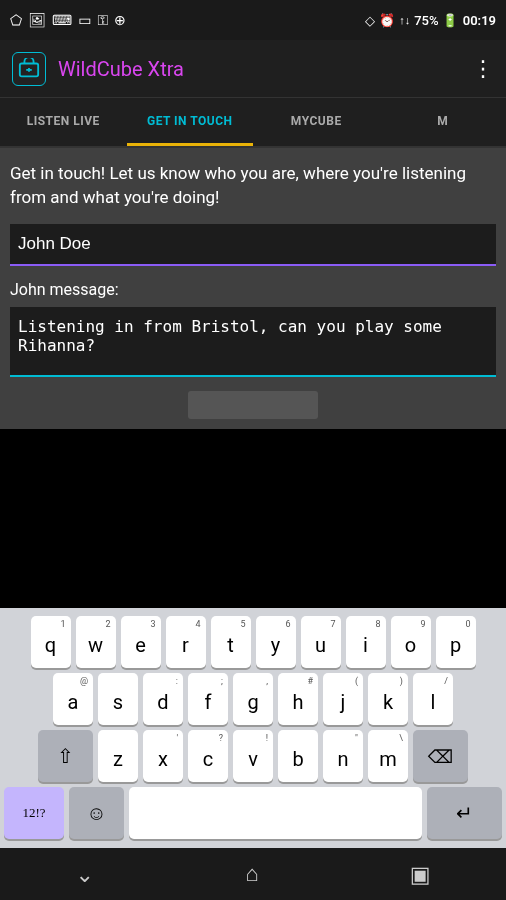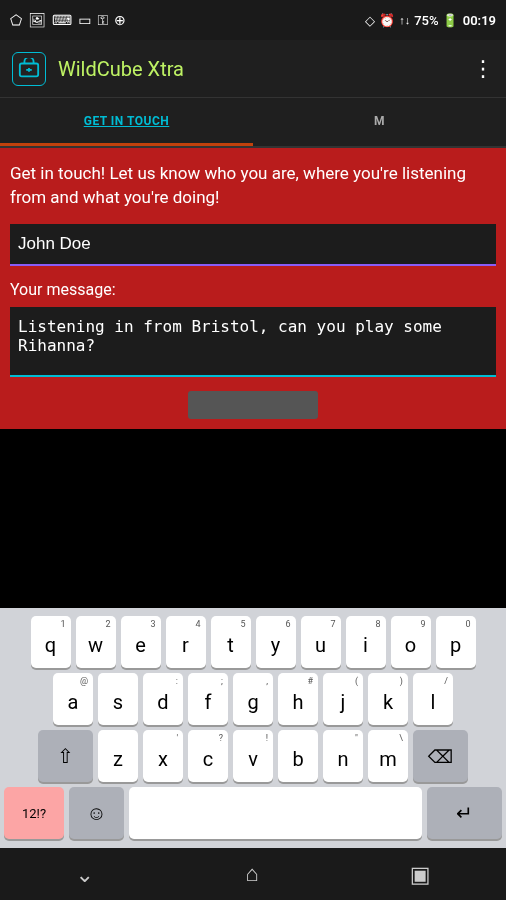--- a/index.html
+++ b/index.html
@@ -64,21 +64,21 @@
       border-radius: 6px;
       display: flex;
       align-items: center;
       justify-content: center;
     }
     #app-icon svg {
       width: 22px;
       height: 22px;
     }
     #app-title {
-      color: #bef264;
+      color: #d946ef;
       font-size: 20px;
       font-weight: 400;
     }
     #overflow-icon {
       color: #fff;
       font-size: 22px;
       cursor: pointer;
     }
 
     
@@ -98,37 +98,36 @@
       color: #aaa;
       font-size: 12px;
       font-weight: 700;
       letter-spacing: 0.5px;
       cursor: pointer;
       border-bottom: 3px solid transparent;
       text-transform: uppercase;
     }
     .tab.active {
       color: #00bcd4;
-      border-bottom: 3px solid #c2410c;
-      text-decoration: underline;
+      border-bottom: 3px solid #eab308;
     }
     .tab-more {
       width: 30px;
       display: flex;
       align-items: center;
       justify-content: center;
       color: #aaa;
       font-size: 12px;
       font-weight: 700;
     }
 
     
     #content {
       width: 100%;
-      background: #b91c1c;
+      background: #404040;
       padding: 14px 10px 10px 10px;
     }
     #intro-text {
       color: #fff;
       font-size: 17px;
       line-height: 1.4;
       margin-bottom: 14px;
     }
     #name-input {
       width: 100%;
@@ -242,23 +241,24 @@
     }
     .key-enter {
       background: #adb0b8;
       min-width: 75px;
     }
     .key-shift {
       background: #adb0b8;
       min-width: 55px;
     }
     .key-numbers {
-      background: #fca5a5;
+      background: #c4b5fd;
       min-width: 60px;
       font-size: 13px;
+      font-family: Liberation Serif, serif;
     }
     .key-emoji {
       background: #adb0b8;
       min-width: 55px;
     }
 
     
     #bottom-nav {
       width: 100%;
       height: 52px;
@@ -307,32 +307,38 @@
         <line x1="12" y1="11" x2="12" y2="15" stroke="#00bcd4" stroke-width="2"></line>
         <line x1="9" y1="13" x2="15" y2="13" stroke="#00bcd4" stroke-width="2"></line>
       </svg>
     </div>
     <span id="app-title">WildCube Xtra</span>
   </div>
   <div id="overflow-icon">⋮</div>
 </div>
 
 <div id="tab-bar">
+  <div class="tab">
+    <span>LISTEN LIVE</span>
+  </div>
   <div class="tab active">
     <span>GET IN TOUCH</span>
+  </div>
+  <div class="tab">
+    <span>MYCUBE</span>
   </div>
   <div class="tab-more tab">
     <span>M</span>
   </div>
 </div>
 
 <div id="content">
   <p id="intro-text">Get in touch! Let us know who you are, where you're listening from and what you're doing!</p>
   <input id="name-input" type="text" value="John Doe" style="">
-  <p id="message-label">Your message:</p>
+  <p id="message-label">John message:</p>
   <textarea id="message-input" style="">Listening in from Bristol, can you play some Rihanna?</textarea>
   <div id="send-bar">
     <button id="send-btn"></button>
   </div>
 </div>
 
 <div id="keyboard">
   <div id="keyboard-rows">
 
     <div class="key-row">

